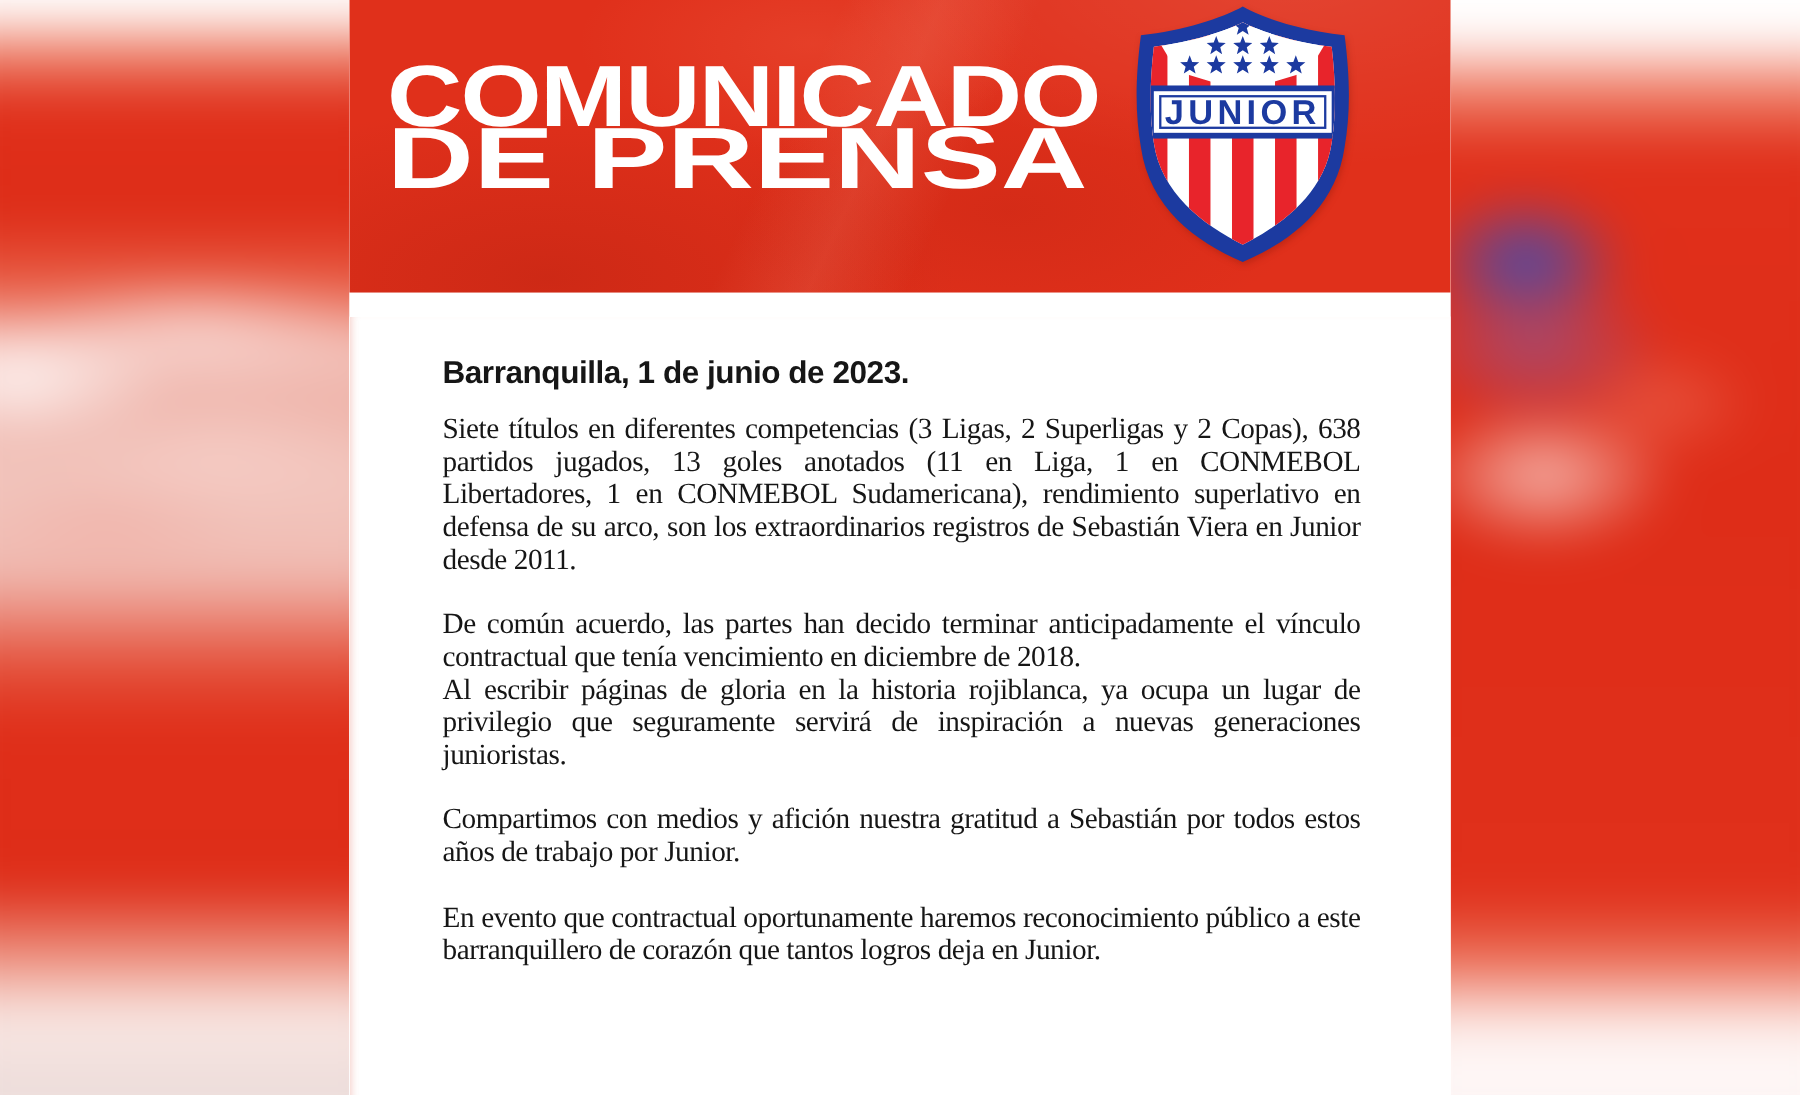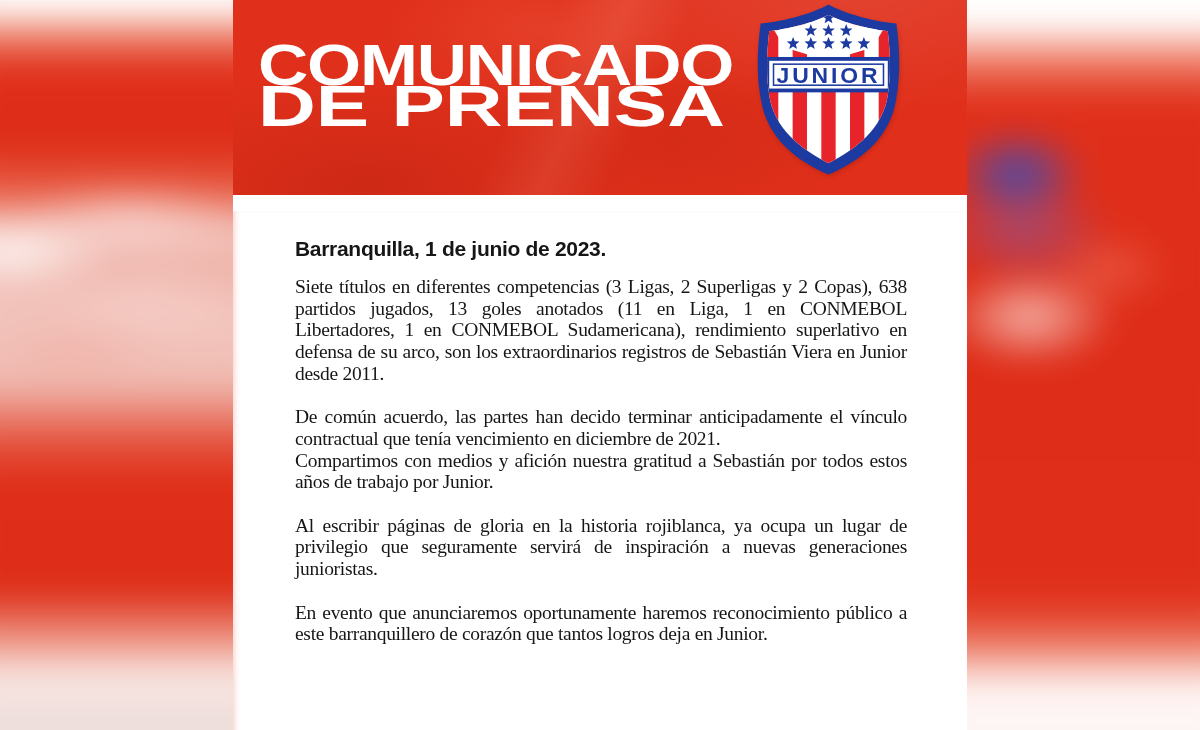--- a/index.html
+++ b/index.html
@@ -125,21 +125,21 @@
             <text x="80" y="83" text-anchor="middle" font-size="24" font-weight="bold" letter-spacing="3" fill="#1c3aa0">JUNIOR</text>
           </g>
         </g>
       </svg>
     </div>
 
     <div class="card-body">
       <p class="dateline">Barranquilla, 1 de junio de 2023.</p>
       <div>
           <p class="para">Siete títulos en diferentes competencias (3 Ligas, 2 Superligas y 2 Copas), 638 partidos jugados, 13 goles anotados (11 en Liga, 1 en CONMEBOL Libertadores, 1 en CONMEBOL Sudamericana), rendimiento superlativo en defensa de su arco, son los extraordinarios registros de Sebastián Viera en Junior desde 2011.</p>
-          <p class="para tight">De común acuerdo, las partes han decido terminar anticipadamente el vínculo contractual que tenía vencimiento en diciembre de 2021.</p>
+          <p class="para tight">De común acuerdo, las partes han decido terminar anticipadamente el vínculo contractual que tenía vencimiento en diciembre de 2018.</p>
+          <p class="para">Al escribir páginas de gloria en la historia rojiblanca, ya ocupa un lugar de privilegio que seguramente servirá de inspiración a nuevas generaciones junioristas.</p>
           <p class="para">Compartimos con medios y afición nuestra gratitud a Sebastián por todos estos años de trabajo por Junior.</p>
-          <p class="para">Al escribir páginas de gloria en la historia rojiblanca, ya ocupa un lugar de privilegio que seguramente servirá de inspiración a nuevas generaciones junioristas.</p>
-          <p class="para">En evento que anunciaremos oportunamente haremos reconocimiento público a este barranquillero de corazón que tantos logros deja en Junior.</p>
+          <p class="para">En evento que contractual oportunamente haremos reconocimiento público a este barranquillero de corazón que tantos logros deja en Junior.</p>
         </div>
     </div>
 
   </div>
 </div>
 
 </body></html>

